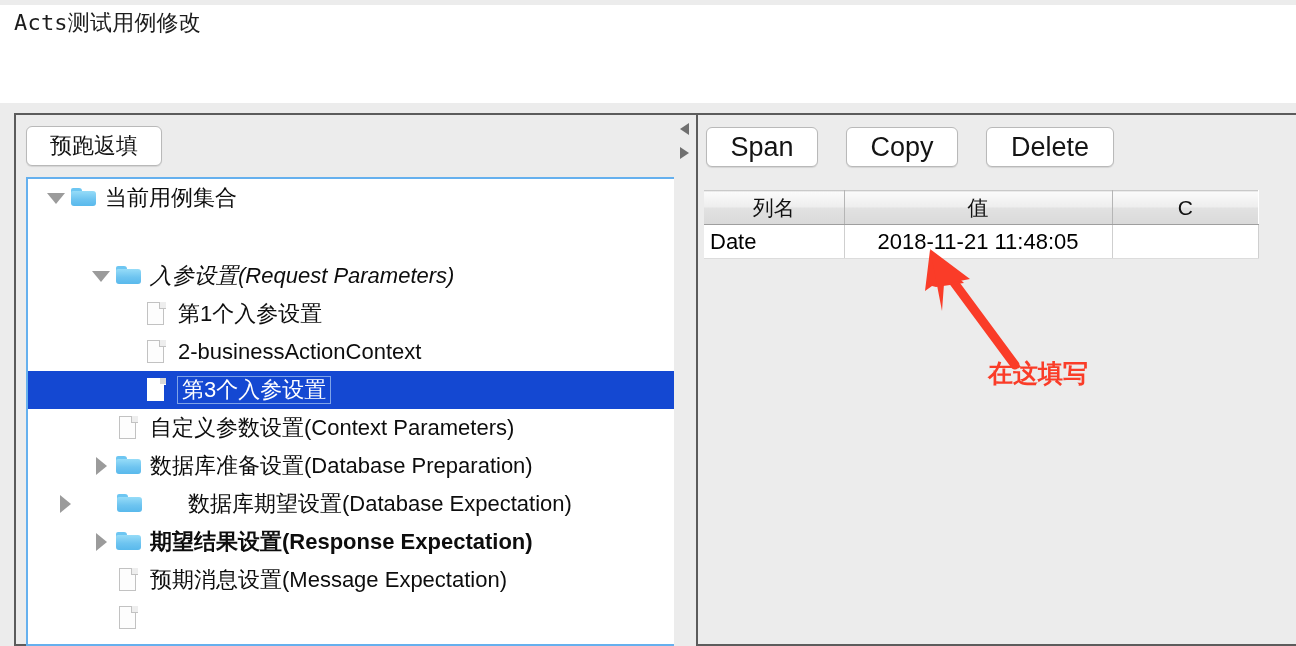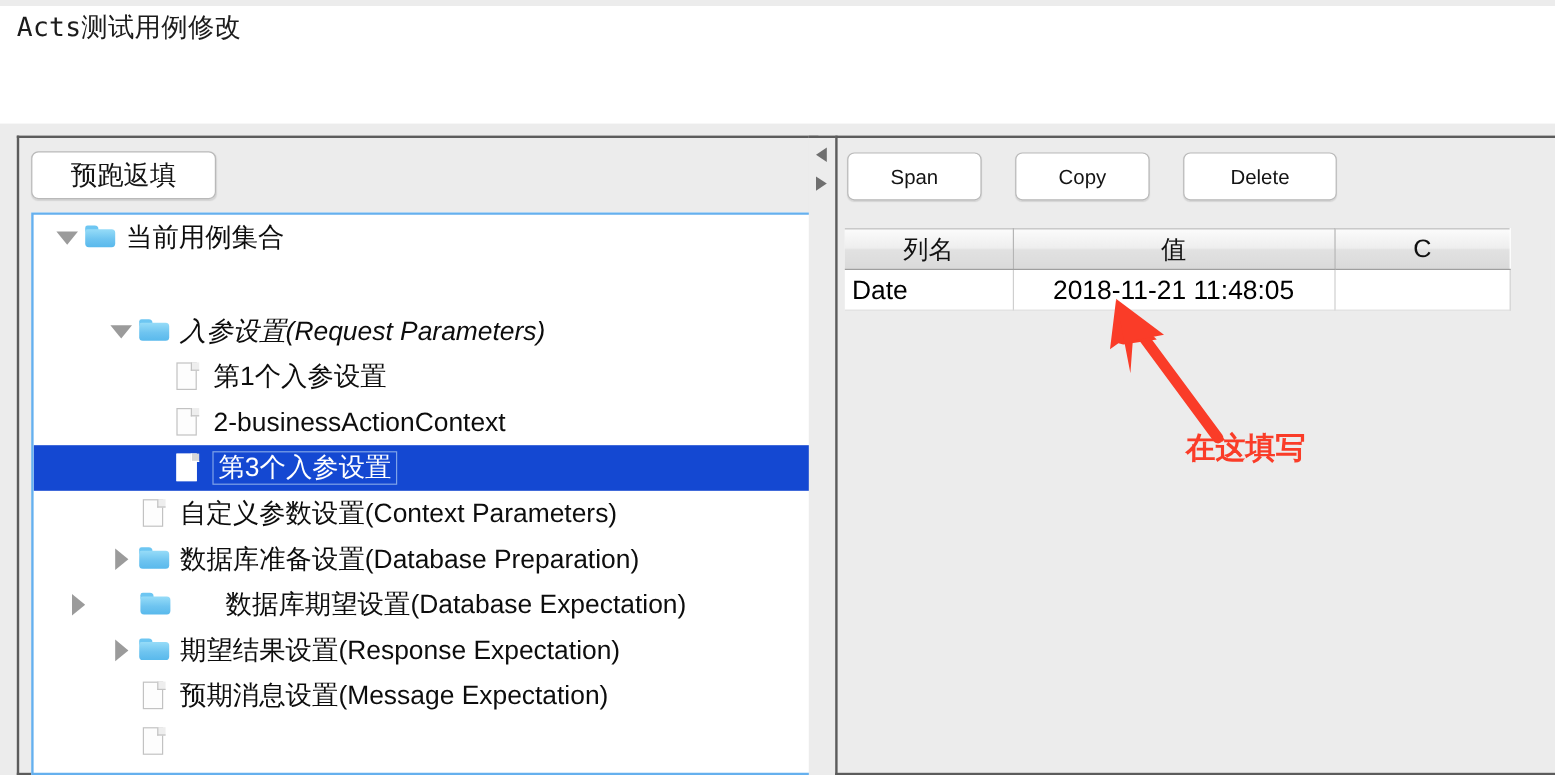--- a/index.html
+++ b/index.html
@@ -55,33 +55,33 @@
     position: absolute;
     left: 0; top: 0; right: 0; height: 56px;
   }
   .btn {
     position: absolute;
     background: #ffffff;
     border: 1px solid #b9b9b9;
     border-radius: 6px;
     box-shadow: 0 1px 1px rgba(0,0,0,0.10);
     color: #141414;
-    font-size: 17px;
+    font-size: 27px;
     line-height: 1;
     display: flex;
     align-items: center;
     justify-content: center;
     padding: 0;
     box-sizing: border-box;
     cursor: default;
     white-space: nowrap;
   }
   .btn-prerun {
     left: 10px; top: 11px;
-    width: 154px; height: 40px;
+    width: 136px; height: 40px;
     font-size: 22px;
   }
 
   
   .tree-view {
     position: absolute;
     left: 10px; top: 62px;
     width: 655px; height: 469px;
     background: #ffffff;
     border: 2px solid #65b0ee;
@@ -351,21 +351,21 @@
             <span class="ico ico-folder"></span>
             <span class="tree-label">数据库准备设置(Database Preparation)</span>
           </div>
           <div class="tree-row" style="padding-left: 24px; gap: 37px;">
             <span class="handle">
               <span class="tri tri-right"></span>
             </span>
             <span class="ico ico-folder"></span>
             <span class="tree-label">数据库期望设置(Database Expectation)</span>
           </div>
-          <div class="tree-row" style="padding-left: 60px;">
+          <div class="tree-row" style="padding-left: 60px; font-weight: bold;">
             <span class="handle">
               <span class="tri tri-right"></span>
             </span>
             <span class="ico ico-folder"></span>
             <span class="tree-label">期望结果设置(Response Expectation)</span>
           </div>
           <div class="tree-row" style="padding-left: 60px;">
             <span class="handle"></span>
             <span class="ico ico-file"></span>
             <span class="tree-label">预期消息设置(Message Expectation)</span>

